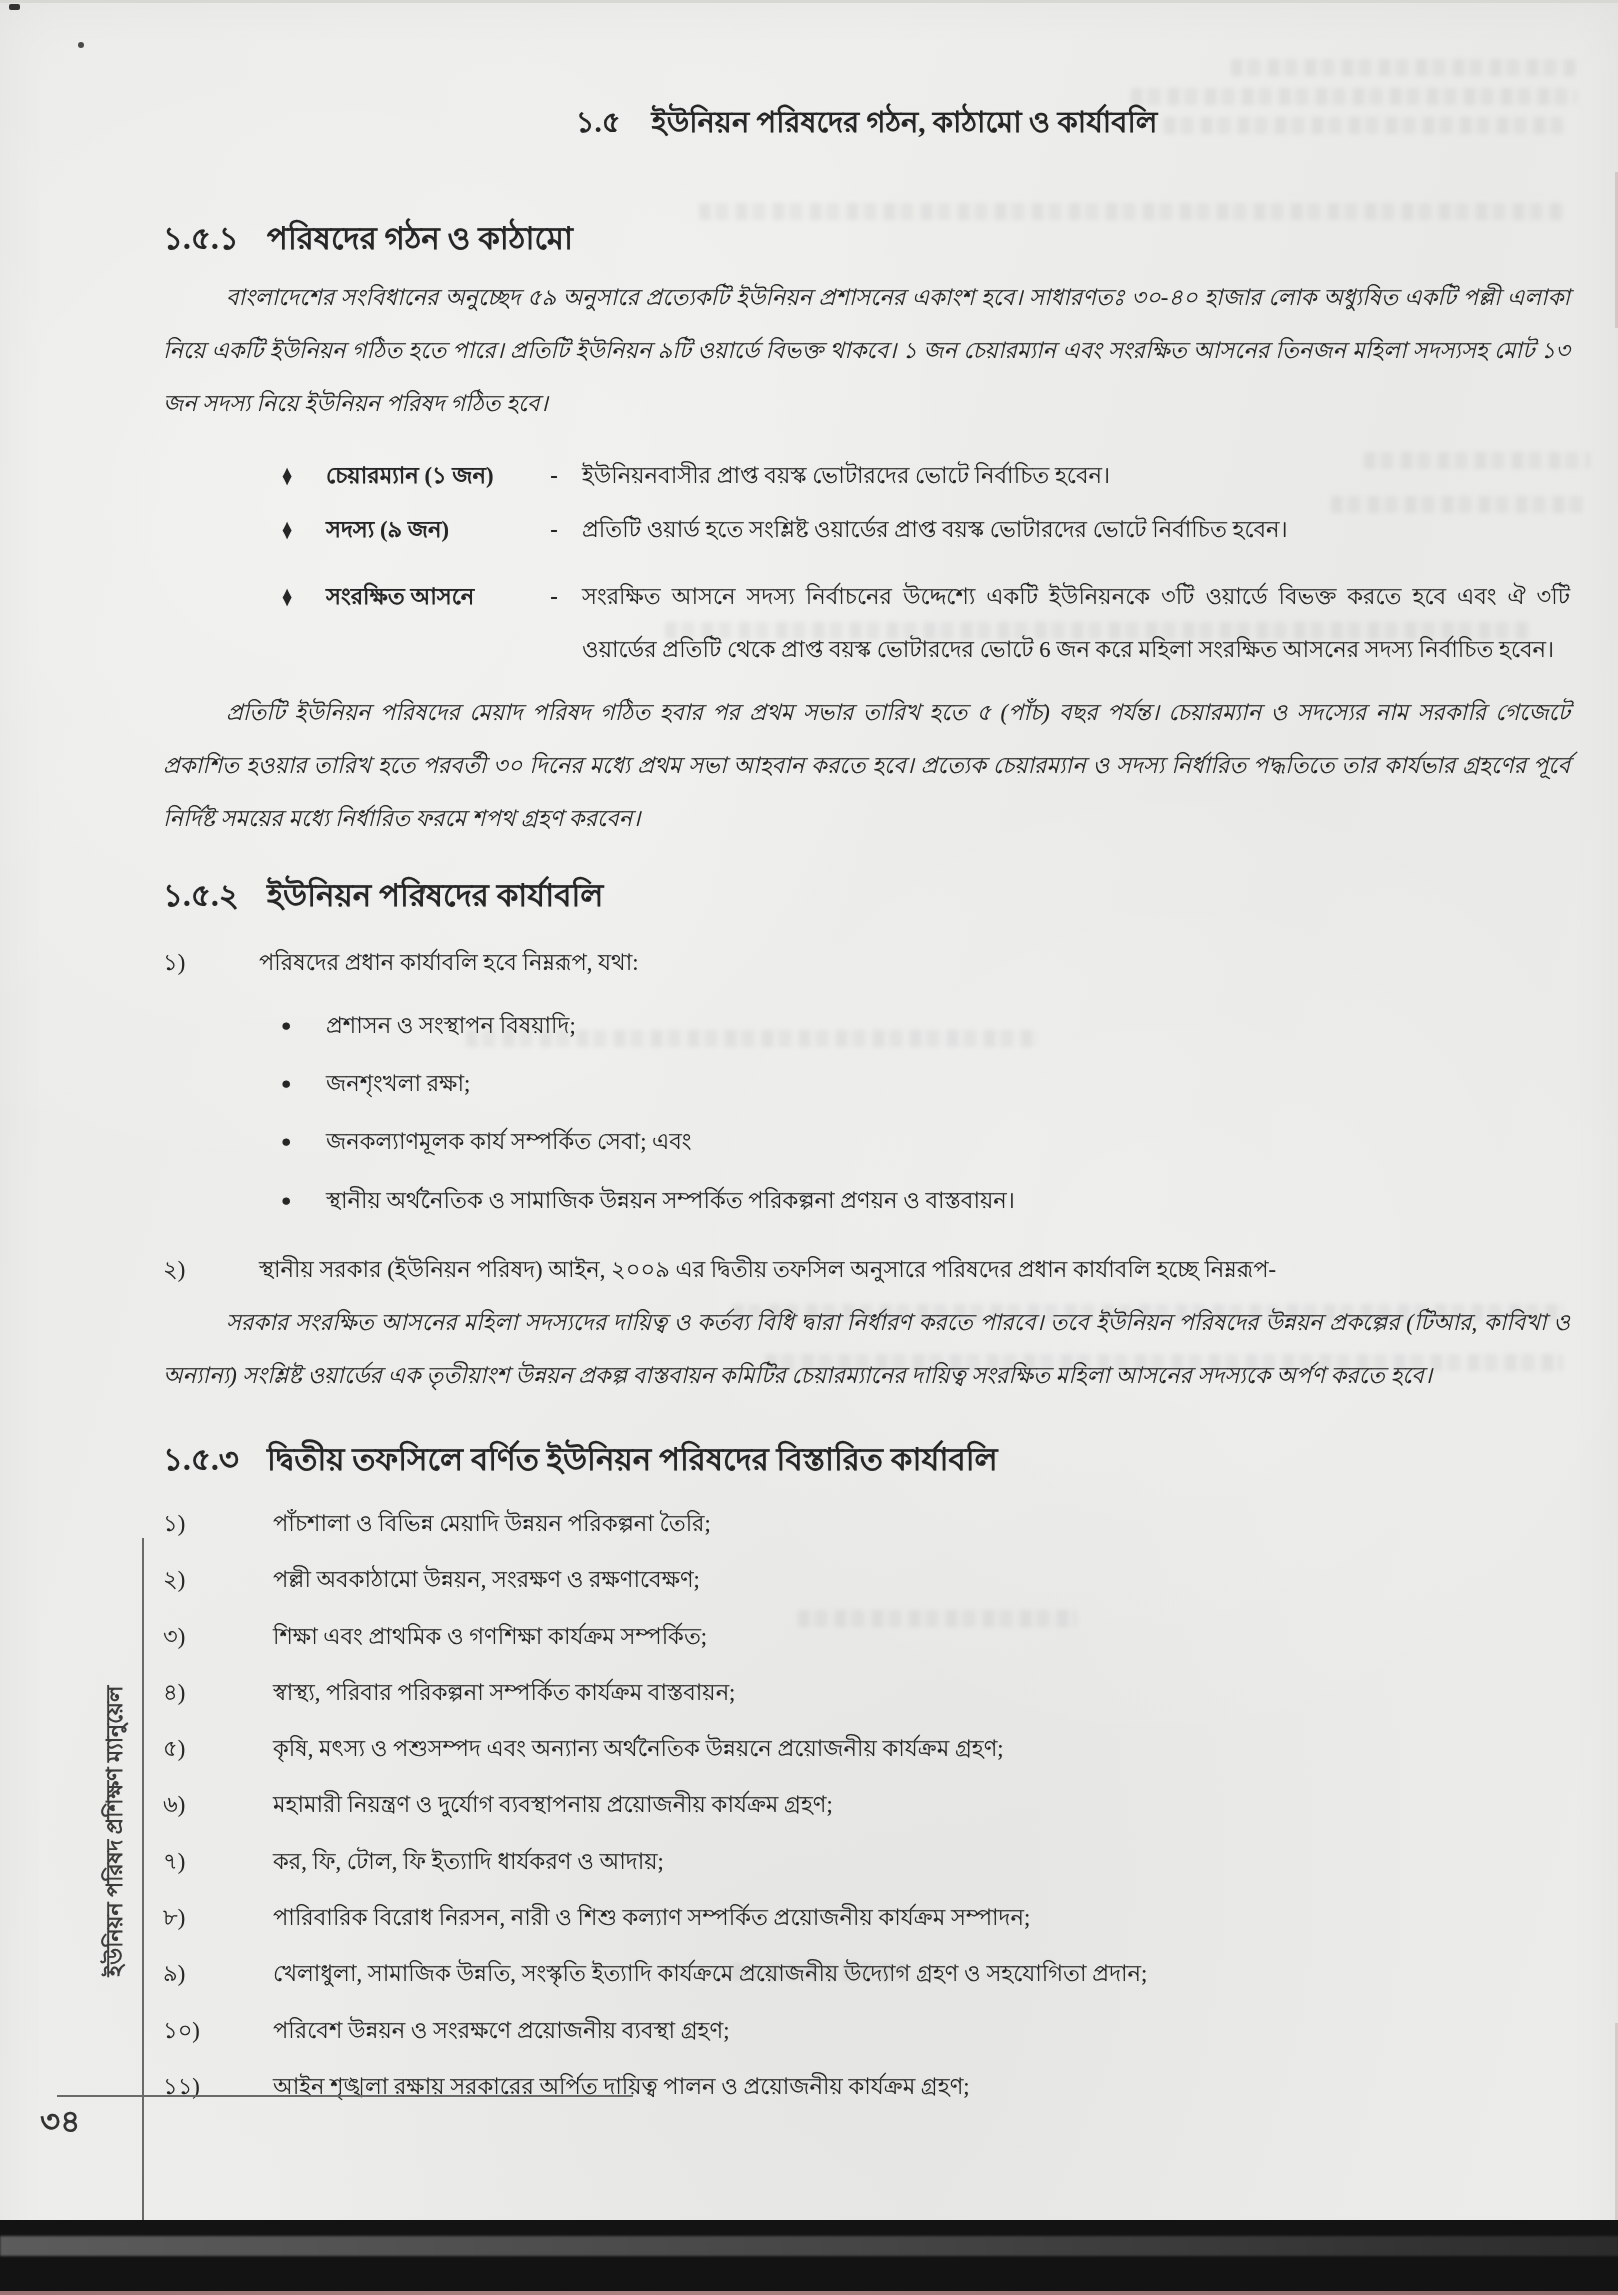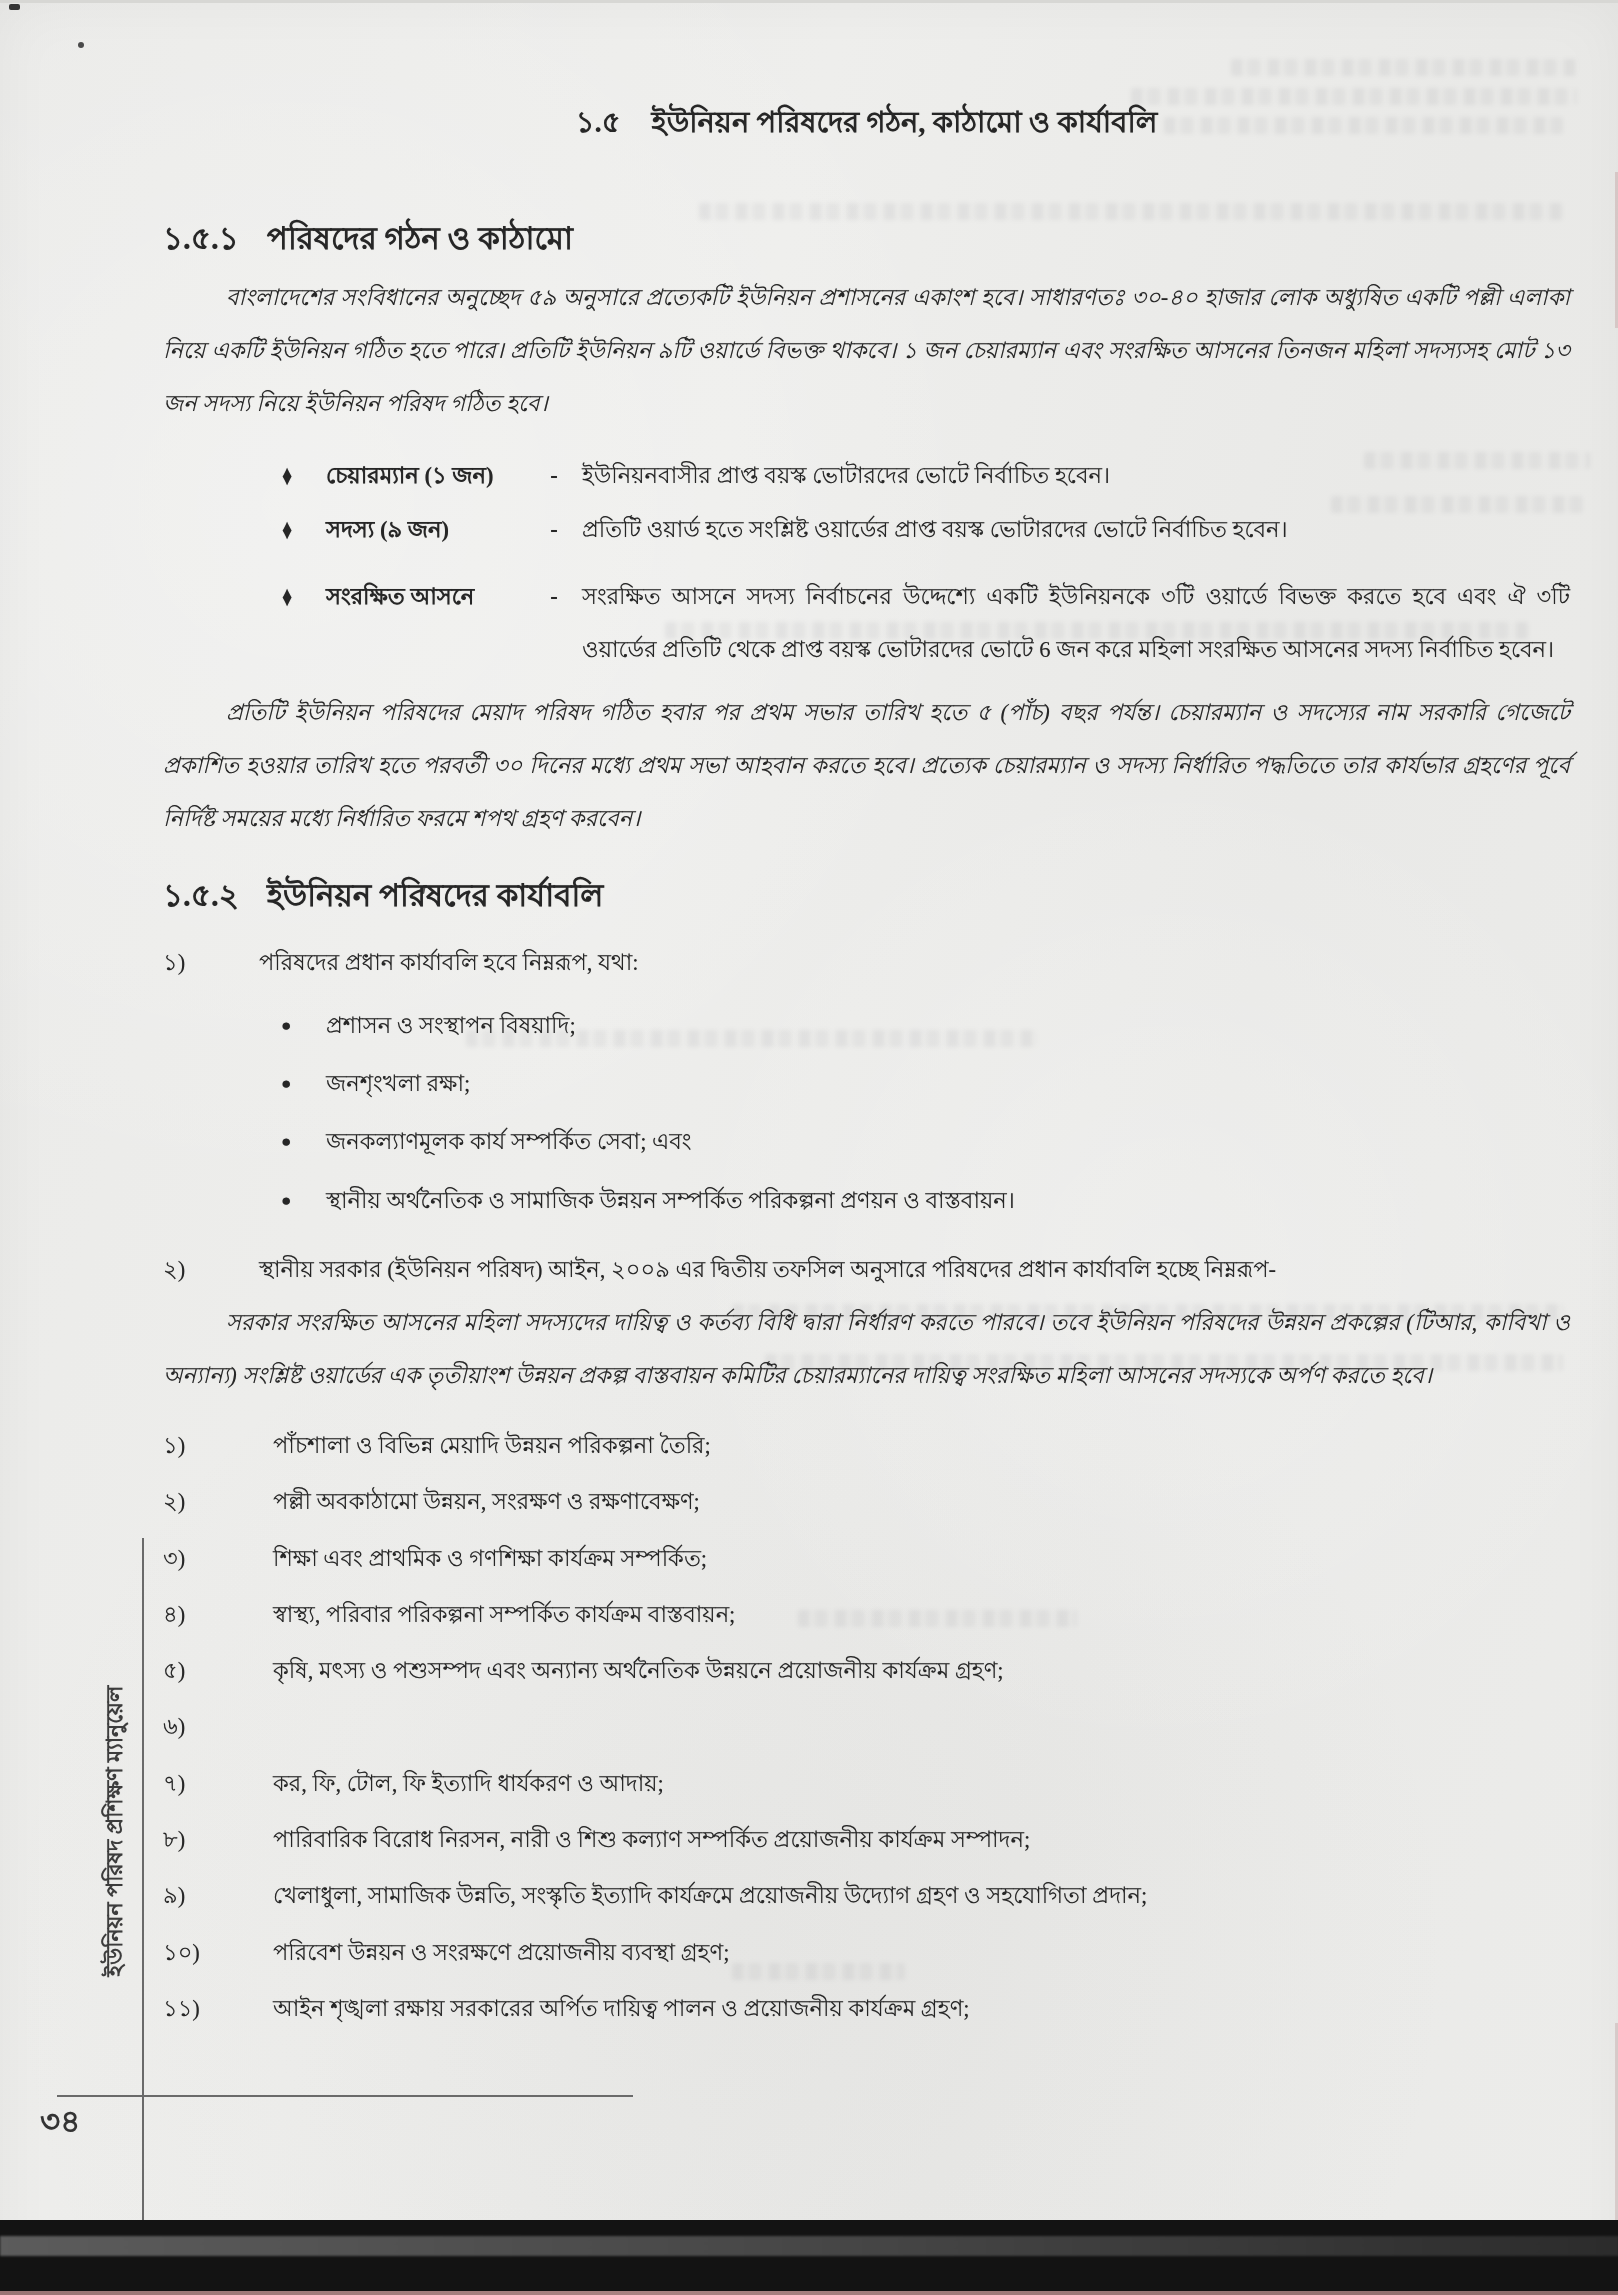--- a/index.html
+++ b/index.html
@@ -174,20 +174,23 @@
         <span>স্থানীয় অর্থনৈতিক ও সামাজিক উন্নয়ন সম্পর্কিত পরিকল্পনা প্রণয়ন ও বাস্তবায়ন।</span>
       </div>
     </div>
 
     <div class="num-item item2">
       <span class="item-num">২)</span>
       <span class="item-text">স্থানীয় সরকার (ইউনিয়ন পরিষদ) আইন, ২০০৯ এর দ্বিতীয় তফসিল অনুসারে পরিষদের প্রধান কার্যাবলি হচ্ছে নিম্নরূপ-</span>
     </div>
     <p class="para indent cont-para">সরকার সংরক্ষিত আসনের মহিলা সদস্যদের দায়িত্ব ও কর্তব্য বিধি দ্বারা নির্ধারণ করতে পারবে। তবে ইউনিয়ন পরিষদের উন্নয়ন প্রকল্পের (টিআর, কাবিখা ও অন্যান্য) সংশ্লিষ্ট ওয়ার্ডের এক তৃতীয়াংশ উন্নয়ন প্রকল্প বাস্তবায়ন কমিটির চেয়ারম্যানের দায়িত্ব সংরক্ষিত মহিলা আসনের সদস্যকে অর্পণ করতে হবে।</p>
 
+    <div class="sec-h h153">
+      <span class="sec-num">১.৫.৩</span><span>দ্বিতীয় তফসিলে বর্ণিত ইউনিয়ন পরিষদের বিস্তারিত কার্যাবলি</span>
+    </div>
 
     <div class="list153">
       <div class="list-row">
         <span class="item-num">১)</span>
         <span class="item-text">পাঁচশালা ও বিভিন্ন মেয়াদি উন্নয়ন পরিকল্পনা তৈরি;</span>
       </div>
       <div class="list-row">
         <span class="item-num">২)</span>
         <span class="item-text">পল্লী অবকাঠামো উন্নয়ন, সংরক্ষণ ও রক্ষণাবেক্ষণ;</span>
       </div>
@@ -198,20 +201,21 @@
       <div class="list-row">
         <span class="item-num">৪)</span>
         <span class="item-text">স্বাস্থ্য, পরিবার পরিকল্পনা সম্পর্কিত কার্যক্রম বাস্তবায়ন;</span>
       </div>
       <div class="list-row">
         <span class="item-num">৫)</span>
         <span class="item-text">কৃষি, মৎস্য ও পশুসম্পদ এবং অন্যান্য অর্থনৈতিক উন্নয়নে প্রয়োজনীয় কার্যক্রম গ্রহণ;</span>
       </div>
       <div class="list-row">
         <span class="item-num">৬)</span>
+        <span class="item-text">মহামারী নিয়ন্ত্রণ ও দুর্যোগ ব্যবস্থাপনায় প্রয়োজনীয় কার্যক্রম গ্রহণ;</span>
       </div>
       <div class="list-row">
         <span class="item-num">৭)</span>
         <span class="item-text">কর, ফি, টোল, ফি ইত্যাদি ধার্যকরণ ও আদায়;</span>
       </div>
       <div class="list-row">
         <span class="item-num">৮)</span>
         <span class="item-text">পারিবারিক বিরোধ নিরসন, নারী ও শিশু কল্যাণ সম্পর্কিত প্রয়োজনীয় কার্যক্রম সম্পাদন;</span>
       </div>
       <div class="list-row">

